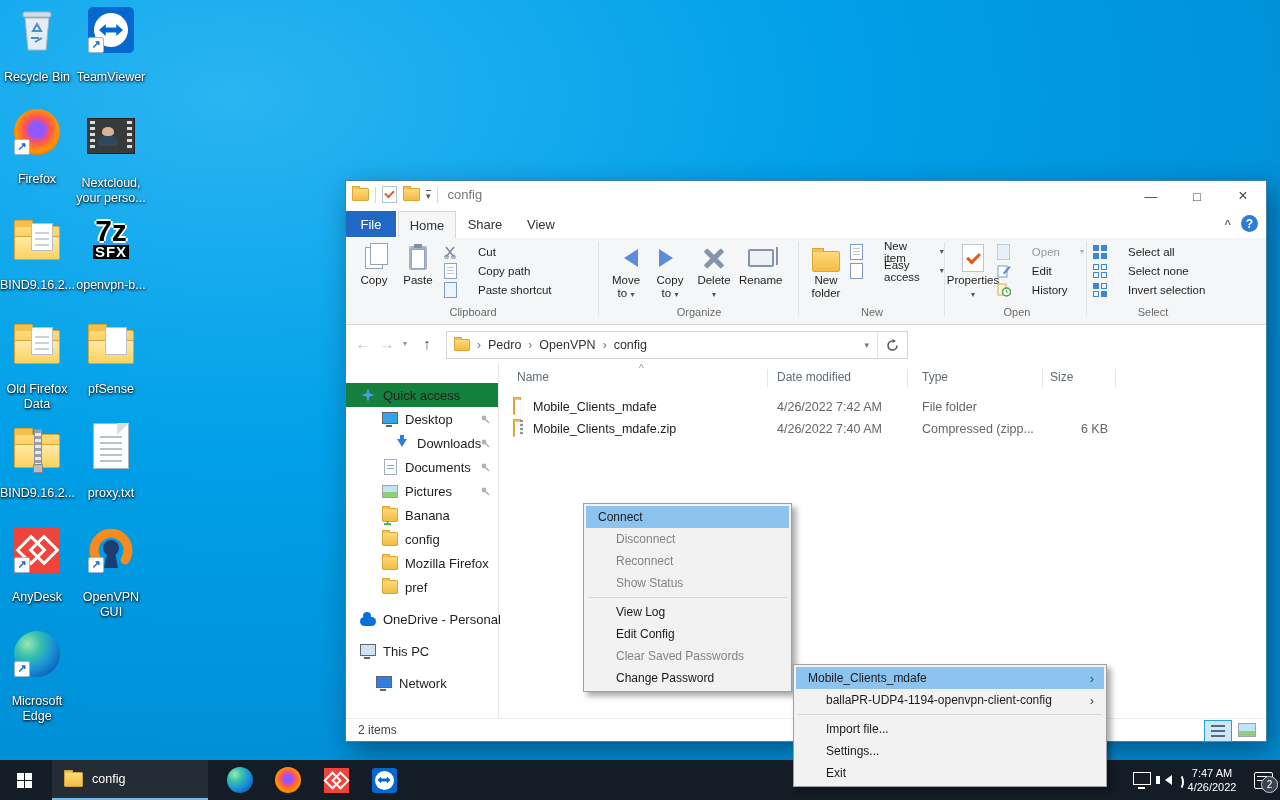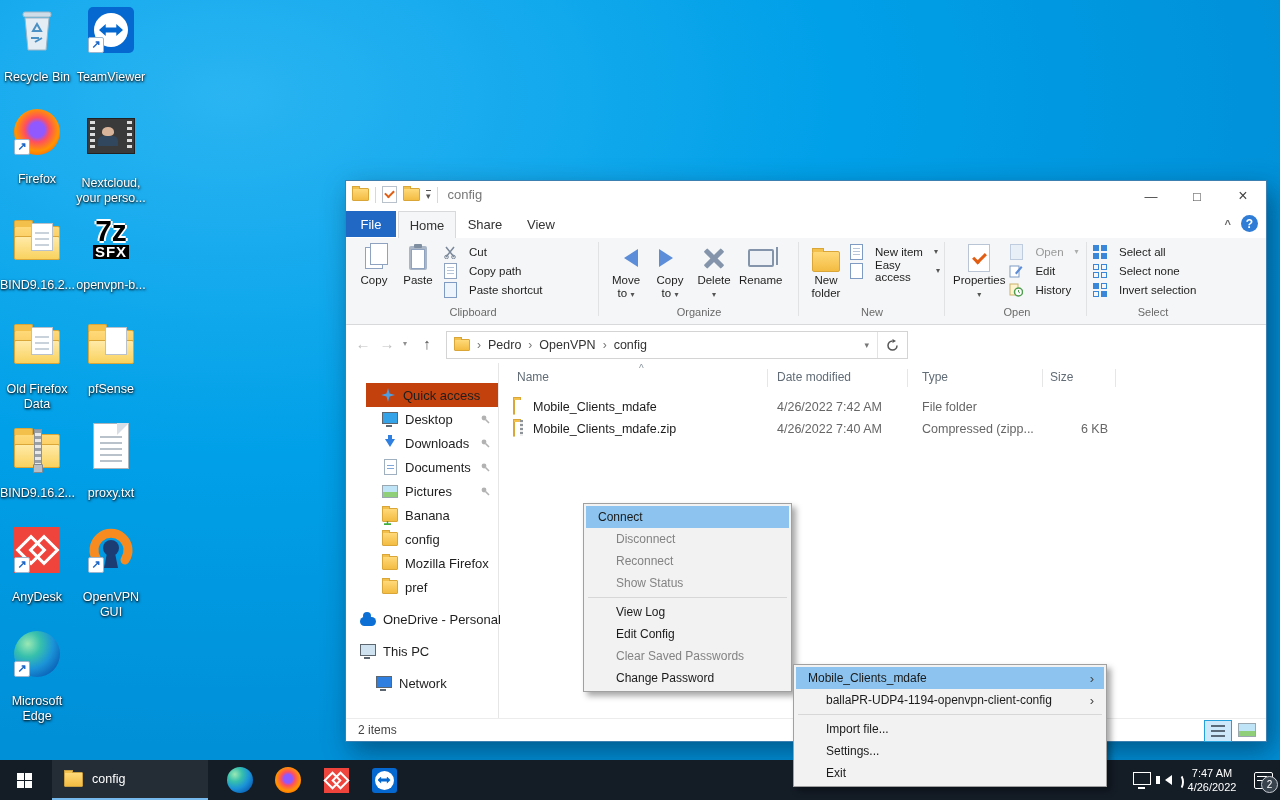--- a/index.html
+++ b/index.html
@@ -69,21 +69,21 @@
   
   .ribbon{position:absolute;left:0;top:57px;right:0;height:86px;background:#f5f6f7;border-bottom:1px solid #d8d9da;}
   .grp{position:absolute;top:2px;height:62px;display:flex;align-items:flex-start;}
   .glabel{position:absolute;top:66px;width:100%;text-align:center;font-size:11px;color:#6a6a6a;}
   .gsep{position:absolute;top:4px;width:1px;height:74px;background:#e1e2e3;}
   .bb{display:flex;flex-direction:column;align-items:center;padding:2px 3px;min-width:38px;}
   .bb .bic{height:32px;display:flex;align-items:center;justify-content:center;}
   .bb .bl{font-size:11.5px;line-height:1.15;text-align:center;color:#1e1e1e;}
   .caret{font-size:8px;color:#555;line-height:1;}
   .smallcol{display:flex;flex-direction:column;justify-content:center;gap:3px;padding-top:4px;}
-  .sm{display:flex;align-items:center;gap:11px;font-size:11.5px;color:#1e1e1e;height:16px;}
+  .sm{display:flex;align-items:center;gap:20px;font-size:11.5px;color:#1e1e1e;height:16px;}
   .dis{opacity:.45;}
   .ic16{width:16px;height:16px;display:inline-flex;align-items:center;justify-content:center;flex:none;}
   
   .pagesm{width:11px;height:14px;background:#fff;border:1px solid #8fa3c0;position:relative;}
   .pagesm.b2::after{content:'';position:absolute;left:2px;top:3px;right:2px;height:7px;
     background:repeating-linear-gradient(180deg,#b8c6da 0 1px,transparent 1px 3px);}
   .grid4{width:14px;height:14px;display:grid;grid-template-columns:6px 6px;grid-template-rows:6px 6px;gap:2px;}
   .grid4 i{border:1px solid #3a86d8;} .grid4 i.f{background:#3a86d8;}
   .xdel{position:relative;width:22px;height:22px;}
   .xdel::before,.xdel::after{content:'';position:absolute;left:-1px;top:9px;width:24px;height:5px;background:#8494ab;border-radius:1px;}
@@ -111,21 +111,21 @@
   .csep{color:#777;font-size:12px;}
   .aboxr{position:absolute;right:0;top:0;height:100%;display:flex;align-items:center;}
   .adrop{padding:0 8px;color:#777;font-size:9px;border-right:1px solid #e3e3e3;height:100%;display:flex;align-items:center;}
   .arefresh{padding:0 8px;height:100%;display:flex;align-items:center;}
   .sbox{position:absolute;left:575px;top:6px;right:10px;height:26px;border:1px solid #d4d4d4;background:#fff;display:flex;align-items:center;gap:7px;padding-left:9px;color:#767676;font-size:12.5px;}
   
   .content{position:absolute;left:0;top:182px;right:0;bottom:22px;background:#fff;}
   .sidebar{position:absolute;left:0;top:0;width:152px;bottom:0;border-right:1px solid #e6e6e6;font-size:13px;color:#1e1e1e;}
   .sbi{position:absolute;left:0;right:0;height:24px;display:flex;align-items:center;gap:7px;}
   .sbi .lbl{white-space:nowrap;}
-  .sbi.sel{background:#c2410c;margin-left:20px;}
+  .sbi.sel{background:#15803d;}
   .pin{position:absolute;right:8px;width:10px;height:10px;opacity:.65;}
   .ic14{width:16px;height:16px;flex:none;display:flex;align-items:center;justify-content:center;}
   
   .mon{width:14px;height:10px;border:1px solid #5c6670;background:#35a3e8;position:relative;margin-top:-2px;}
   .mon::after{content:'';position:absolute;left:3px;bottom:-4px;width:6px;height:2px;background:#5c6670;box-shadow:-2px 2px 0 -1px #5c6670,2px 2px 0 -1px #5c6670;}
   .mon.gray{background:#cfe2f0;}
   .dlarr{width:0;height:0;border:5px solid transparent;border-top:8px solid #2f7fe0;position:relative;top:2px;}
   .dlarr::before{content:'';position:absolute;left:-2px;top:-12px;width:4px;height:5px;background:#2f7fe0;}
   .docpg{width:11px;height:14px;background:#fff;border:1px solid #9fb0c0;
     background-image:repeating-linear-gradient(180deg,transparent 0 2px,#7fa7d8 2px 3px);background-size:7px 8px;background-position:2px 3px;background-repeat:no-repeat;}
@@ -569,21 +569,21 @@
         <div class="sbi" style="top:44px;padding-left:36px">
           <span class="ic14">
               <span class="mon"></span>
             </span>
             <span class="lbl">Desktop</span>
           <svg class="pin" viewBox="0 0 10 10">
               <circle cx="4" cy="4" r="2.4" fill="#8a8a8a"></circle>
               <path d="M5.5 5.5 L9 9" stroke="#8a8a8a" stroke-width="1.6"></path>
             </svg>
         </div>
-        <div class="sbi" style="top:68px;padding-left:36px">
+        <div class="sbi" style="top:68px;padding-left:48px">
           <span class="ic14">
               <span class="dlarr"></span>
             </span>
             <span class="lbl">Downloads</span>
           <svg class="pin" viewBox="0 0 10 10">
               <circle cx="4" cy="4" r="2.4" fill="#8a8a8a"></circle>
               <path d="M5.5 5.5 L9 9" stroke="#8a8a8a" stroke-width="1.6"></path>
             </svg>
         </div>
         <div class="sbi" style="top:92px;padding-left:36px">

